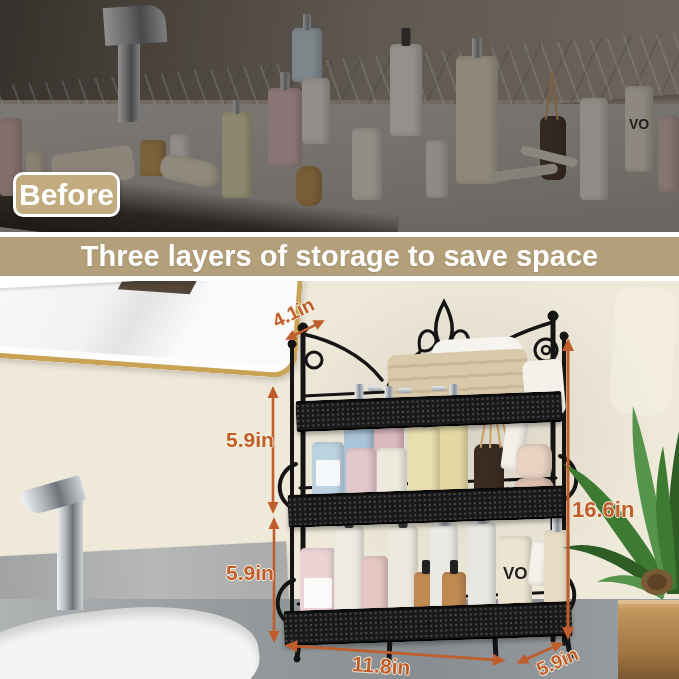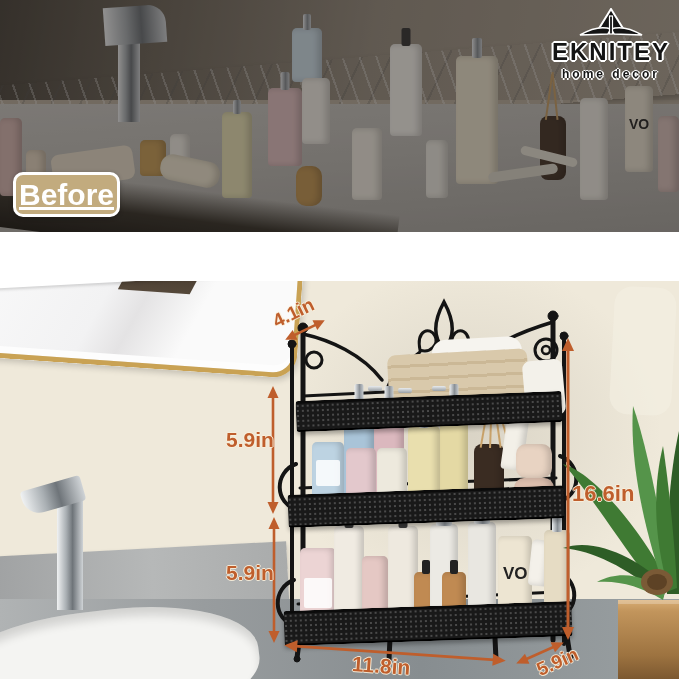--- a/index.html
+++ b/index.html
@@ -35,21 +35,21 @@
   
   .logo{position:absolute;right:8px;top:8px;width:120px;text-align:center;z-index:6;}
   .logo-name{font-weight:bold;font-size:24px;letter-spacing:2px;color:#141414;
     text-shadow:-2px 0 0 #fff,2px 0 0 #fff,0 -2px 0 #fff,0 2px 0 #fff,-1px -1px 0 #fff,1px 1px 0 #fff,-1px 1px 0 #fff,1px -1px 0 #fff;}
   .logo-tag{font-weight:bold;font-size:12px;letter-spacing:3px;color:#141414;margin-top:1px;
     text-shadow:-1.5px 0 0 #fff,1.5px 0 0 #fff,0 -1.5px 0 #fff,0 1.5px 0 #fff;}
 
   
   .badge{position:absolute;background:#c2ab7e;border:3px solid #fff;border-radius:10px;
     color:#fff;font-weight:bold;display:flex;align-items:center;justify-content:center;
-    z-index:7;box-shadow:0 1px 4px rgba(0,0,0,.25);text-decoration:underline;}
+    z-index:7;box-shadow:0 1px 4px rgba(0,0,0,.25);}
 
   
   .banner{position:absolute;left:0;top:237px;width:679px;height:39px;background:#b3a07a;
     display:flex;align-items:center;justify-content:center;}
   .banner-text{color:#fff;font-weight:bold;font-size:29px;letter-spacing:0px;
     text-shadow:0 1px 2px rgba(0,0,0,.12);white-space:nowrap;}
 
   
   .after{top:281px;height:398px;background:#efe9da;}
   .a-wallshade{position:absolute;left:300px;top:0;width:379px;height:340px;
@@ -131,34 +131,27 @@
     <div class="bt" style="left:580px;top:98px;width:28px;height:102px;background:#efece4;"></div>
     <div class="bt" style="left:625px;top:86px;width:28px;height:86px;background:#e9e2d2;">
       <span class="abs" style="left:4px;top:30px;font-weight:bold;font-size:14px;color:#2a2a2a;">VO</span>
     </div>
     <div class="bt" style="left:658px;top:116px;width:21px;height:76px;background:#d9c2bd;"></div>
     <div class="towel" style="left:488px;top:168px;width:70px;height:10px;background:#dcd8cc;transform:rotate(-8deg);"></div>
     <div class="towel" style="left:520px;top:152px;width:58px;height:9px;background:#e6e2d6;transform:rotate(14deg);"></div>
 
     <div class="b-overlay"></div>
 
-    <div class="logo">
-      <svg width="66" height="30" viewBox="0 0 66 30" style="display:block;margin:0 auto;">
-        <path d="M33,1 L46,22 L20,22 Z" fill="#141414" stroke="#fff" stroke-width="2"></path>
-        <path d="M2,27 C14,20 24,18 33,21 L30,26 Z" fill="#141414" stroke="#fff" stroke-width="1.6"></path>
-        <path d="M64,27 C52,20 42,18 33,21 L36,26 Z" fill="#141414" stroke="#fff" stroke-width="1.6"></path>
-        <rect x="31.5" y="8" width="3" height="18" fill="#141414" stroke="#fff" stroke-width="1.2"></rect>
-      </svg>
-      <div class="logo-name">EKNITEY</div>
-      <div class="logo-tag">home decor</div>
-    </div>
 
     <div class="badge" style="left:13px;top:172px;width:101px;height:39px;font-size:30px;">Before</div>
   </section>
 
+  <div class="banner">
+    <span class="banner-text">Three layers of storage to save space</span>
+  </div>
 
   <section class="after">
     <div class="a-wallshade"></div>
     <div class="hang-towel"></div>
 
     <div class="mirror">
       <div class="mirror-dark"></div>
       <div class="mirror-rail"></div>
     </div>
 
@@ -310,21 +303,21 @@
       <polygon points="9,0 3.5,12 14.5,12" fill="#bf5e2c"></polygon>
         <polygon points="9,126 3.5,114 14.5,114" fill="#bf5e2c"></polygon>
     </svg>
     <div class="dim" style="left:226px;top:280px;font-size:21px;">5.9in</div>
 
     <svg class="arrow" style="left:559px;top:57px;" width="18" height="302" viewBox="0 0 18 302">
       <line x1="9" y1="11" x2="9" y2="291" stroke="#bf5e2c" stroke-width="3"></line>
       <polygon points="9,0 3,13 15,13" fill="#bf5e2c"></polygon>
         <polygon points="9,302 3,289 15,289" fill="#bf5e2c"></polygon>
     </svg>
-    <div class="dim" style="left:572px;top:200px;font-size:22px;">16.6in</div>
+    <div class="dim" style="left:572px;top:216px;font-size:22px;">16.6in</div>
 
     <svg class="arrow" style="left:284px;top:363px;transform:rotate(4deg);" width="222" height="18" viewBox="0 0 222 18">
       <line x1="11" y1="9" x2="211" y2="9" stroke="#bf5e2c" stroke-width="2.8"></line>
       <polygon points="0,9 13,3 13,15" fill="#bf5e2c"></polygon>
         <polygon points="222,9 209,3 209,15" fill="#bf5e2c"></polygon>
     </svg>
     <div class="dim" style="left:352px;top:373px;font-size:21px;transform:rotate(4deg);">11.8in</div>
 
     <svg class="arrow" style="left:514px;top:364px;transform:rotate(-24deg);" width="52" height="16" viewBox="0 0 52 16">
       <line x1="10" y1="8" x2="42" y2="8" stroke="#bf5e2c" stroke-width="2.6"></line>

